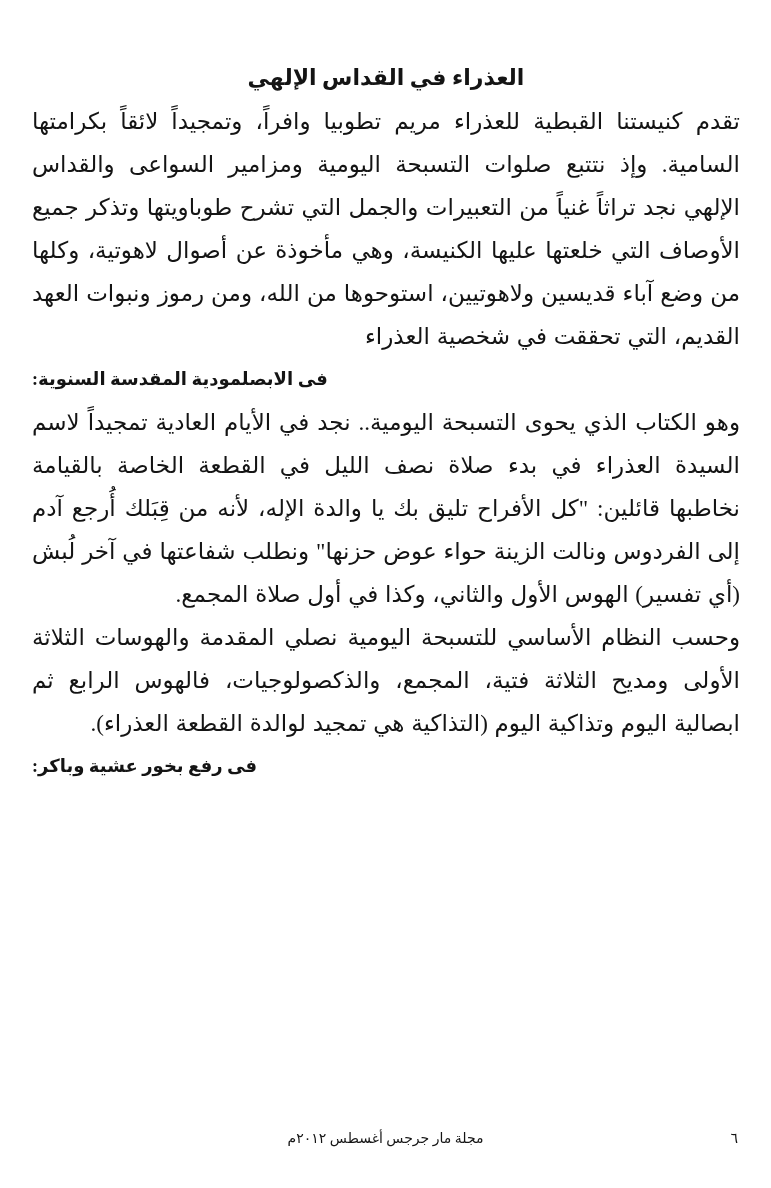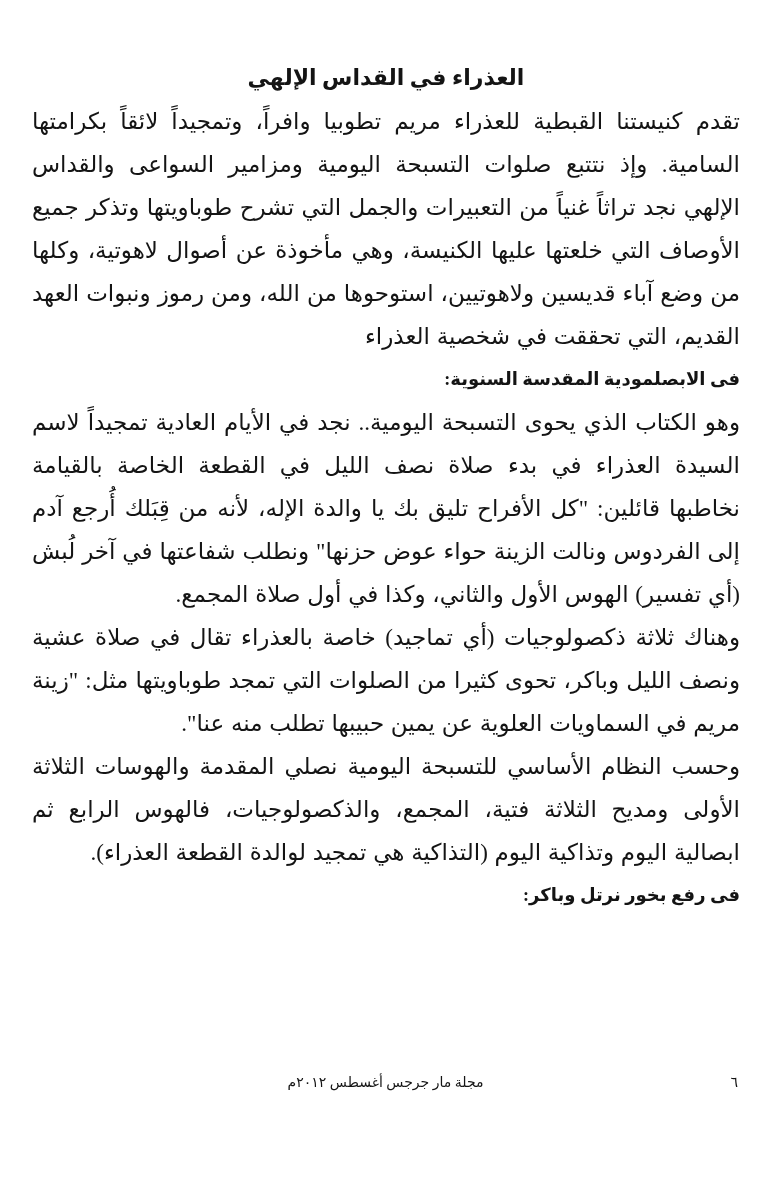--- a/index.html
+++ b/index.html
@@ -39,25 +39,25 @@
     line-height: 43px;
     text-align: justify;
     text-justify: inter-word;
     word-spacing: 1px;
   }
   h2.sec-heading {
     margin: 0;
     font-size: 18px;
     line-height: 43px;
     font-weight: bold;
-    text-align: right;
+    text-align: left;
   }
   footer.page-footer {
     position: absolute;
-    top: 1068px;
+    top: 1124px;
     left: 0;
     right: 0;
     height: 30px;
     line-height: 30px;
     font-size: 14px;
     direction: rtl;
   }
   .journal-name {
     position: absolute;
     left: 50%;
@@ -75,26 +75,25 @@
 <main class="page">
   <div class="content">
     <h1 class="doc-title">العذراء في القداس الإلهي</h1>
 
     <p class="body-par">تقدم كنيستنا القبطية للعذراء مريم تطوبيا وافراً، وتمجيداً لائقاً بكرامتها السامية. وإذ نتتبع صلوات التسبحة اليومية ومزامير السواعى والقداس الإلهي نجد تراثاً غنياً من التعبيرات والجمل التي تشرح طوباويتها وتذكر جميع الأوصاف التي خلعتها عليها الكنيسة، وهي مأخوذة عن أصوال لاهوتية، وكلها من وضع آباء قديسين ولاهوتيين، استوحوها من الله، ومن رموز ونبوات العهد القديم، التي تحققت في شخصية العذراء</p>
 
     <h2 class="sec-heading">فى الابصلمودية المقدسة السنوية:</h2>
 
     <p class="body-par">وهو الكتاب الذي يحوى التسبحة اليومية.. نجد في الأيام العادية تمجيداً لاسم السيدة العذراء في بدء صلاة نصف الليل في القطعة الخاصة بالقيامة نخاطبها قائلين: "كل الأفراح تليق بك يا والدة الإله، لأنه من قِبَلك أُرجع آدم إلى الفردوس ونالت الزينة حواء عوض حزنها" ونطلب شفاعتها في آخر لُبش (أي تفسير) الهوس الأول والثاني، وكذا في أول صلاة المجمع.</p>
 
-    <p class="body-par">وهناك ثلاثة ذكصولوجيات (أي تماجيد) خاصة بالعذراء تقال في صلاة عشية ونصف الليل وباكر، تحوى كثيرا من الصلوات التي تمجد طوباويتها مثل: "زينة مريم في السماويات العلوية عن يمين حبيبها تطلب منه عنا".</p>
 
 
     <p class="body-par">وحسب النظام الأساسي للتسبحة اليومية نصلي المقدمة والهوسات الثلاثة الأولى ومديح الثلاثة فتية، المجمع، والذكصولوجيات، فالهوس الرابع ثم ابصالية اليوم وتذاكية اليوم (التذاكية هي تمجيد لوالدة القطعة العذراء).</p>
 
-    <h2 class="sec-heading">فى رفع بخور نرتل وباكر:</h2>
+    <h2 class="sec-heading">فى رفع بخور عشية وباكر:</h2>
 
   </div>
 
   <footer class="page-footer">
     <span class="journal-name">مجلة مار جرجس أغسطس ٢٠١٢م</span>
     <span class="page-number">٦</span>
   </footer>
 </main>
 
 </body></html>

